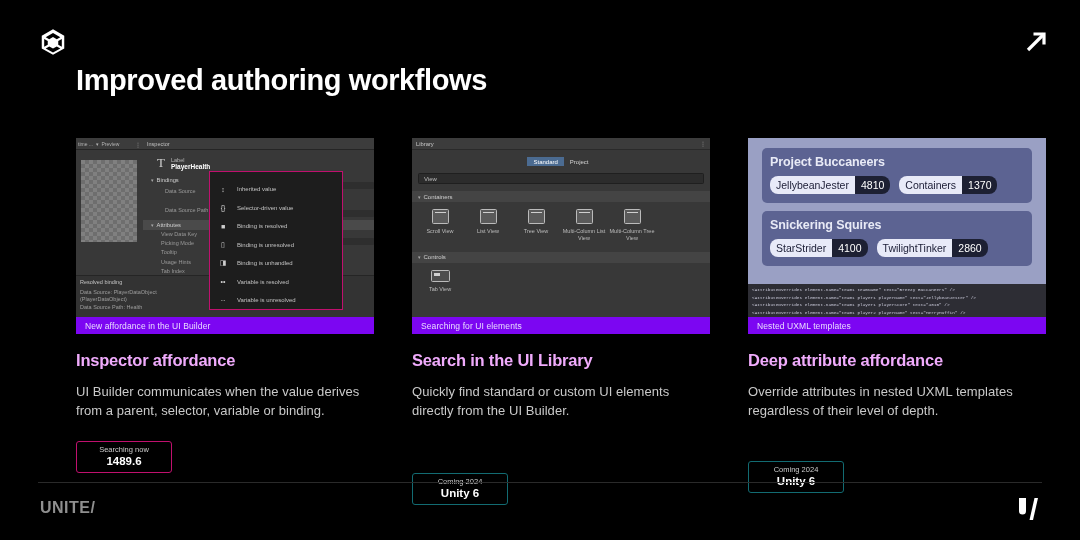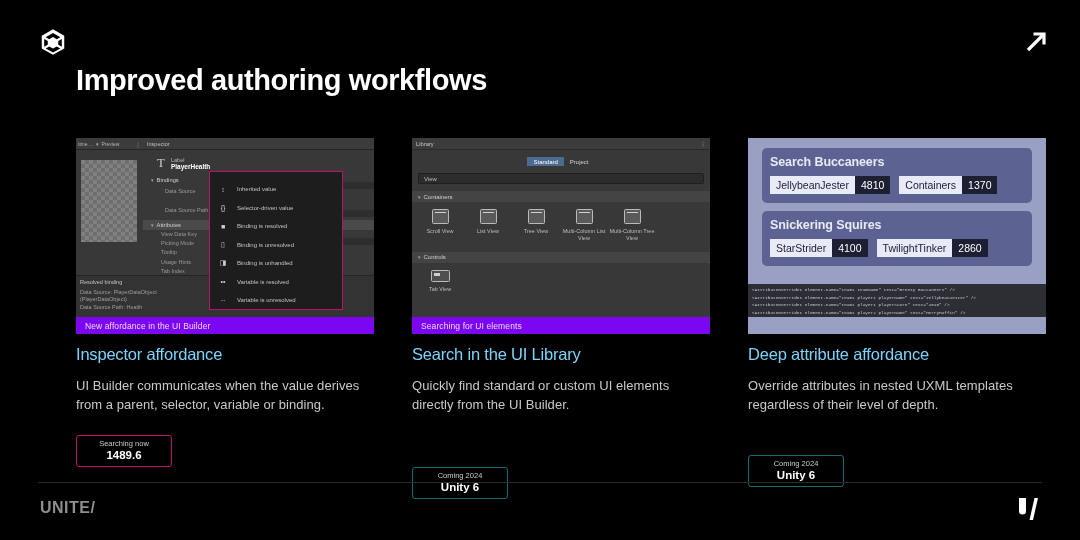--- a/index.html
+++ b/index.html
@@ -32,21 +32,21 @@
     background: #1a1a1a; overflow: hidden;
   }
   .caption-bar {
     position: absolute; left: 0; bottom: 0; width: 100%; height: 17px;
     background: #7c06f2; color: #e9dcff; font-size: 8.5px;
     display: flex; align-items: center; padding-left: 9px;
     letter-spacing: 0.1px;
   }
 
   .card-heading {
-    margin-top: 11px; font-size: 16.5px; font-weight: normal; color: #7dd3fc;
+    margin-top: 17px; font-size: 16.5px; font-weight: bold; color: #f0abfc;
     letter-spacing: -0.2px;
   }
   .card-body {
     margin-top: 13px; font-size: 13px; line-height: 1.46; color: #c9c9c9;
     letter-spacing: 0.05px;
   }
   .badge {
     margin-top: 20px; display: inline-block;
     border: 1px solid #c0106e; border-radius: 3px;
     padding: 3px 12px 4px 12px; text-align: center; min-width: 96px;
@@ -153,21 +153,21 @@
     content: ""; position: absolute; left: 2px; top: 2px; width: 6px; height: 3px; background: #d0d0d0;
   }
 
   
   .c3 { position: absolute; inset: 0; background: #9aa0c4; padding: 6px 6px 0 6px; }
   .c3-panel { background: #9aa0c4; padding: 4px 8px 0 8px; }
   .c3-title { font-size: 15px; font-weight: bold; color: #ffffff; letter-spacing: -0.2px; margin: 3px 0 7px 4px; }
   .c3-team { background: #5c6392; border-radius: 5px; padding: 7px 8px 9px 8px; margin-bottom: 8px; }
   .c3-tname { font-size: 12.5px; font-weight: bold; color: #e8eaf6; margin-bottom: 7px; letter-spacing: -0.1px; }
   .c3-players { display: flex; gap: 9px; }
-  .c3-pill { display: flex; border-radius: 0; overflow: hidden; }
+  .c3-pill { display: flex; border-radius: 8px; overflow: hidden; }
   .c3-pname { background: #e8eaf8; color: #20223a; font-size: 10.5px; padding: 2.5px 6px 3.5px 6px; }
   .c3-pscore { background: #1d2033; color: #ffffff; font-size: 10.5px; padding: 2.5px 6px 3.5px 6px; }
   .c3-code {
     position: absolute; left: 0; right: 0; bottom: 17px; height: 33px;
     background: #2d2d34; padding: 2px 0 0 4px; overflow: hidden;
   }
   .c3-code-line {
     font-family: "Liberation Mono", monospace; font-size: 4.4px; color: #c8c8d8;
     line-height: 1.75; white-space: nowrap;
   }
@@ -372,21 +372,21 @@
         <div class="badge-main">Unity 6</div>
       </div>
     </div>
 
     <div class="card">
       <div class="shot">
         <div class="c3">
           <div class="c3-panel">
 
             <div class="c3-team">
-              <div class="c3-tname">Search Buccaneers</div>
+              <div class="c3-tname">Project Buccaneers</div>
               <div class="c3-players">
                 <div class="c3-pill">
                   <span class="c3-pname">JellybeanJester</span>
                   <span class="c3-pscore">4810</span>
                 </div>
                 <div class="c3-pill">
                   <span class="c3-pname">Containers</span>
                   <span class="c3-pscore">1370</span>
                 </div>
               </div>
@@ -407,20 +407,21 @@
             </div>
           </div>
 
           <div class="c3-code">
             <div class="c3-code-line">&lt;AttributeOverrides element-name="team1 teamName" text="Breezy Buccaneers" /&gt;</div>
             <div class="c3-code-line">&lt;AttributeOverrides element-name="team1 player1 playerName" text="JellybeanJester" /&gt;</div>
             <div class="c3-code-line">&lt;AttributeOverrides element-name="team1 player1 playerScore" text="4810" /&gt;</div>
             <div class="c3-code-line">&lt;AttributeOverrides element-name="team1 player2 playerName" text="MerryMuffin" /&gt;</div>
           </div>
         </div>
+        <div class="caption-bar">Nested UXML templates</div>
       </div>
 
       <div class="card-heading">Deep attribute affordance</div>
       <div class="card-body">Override attributes in nested UXML templates regardless of their level of depth.</div>
       <div class="badge teal badge-slot-3">
         <div class="badge-top">Coming 2024</div>
         <div class="badge-main">Unity 6</div>
       </div>
     </div>
 

